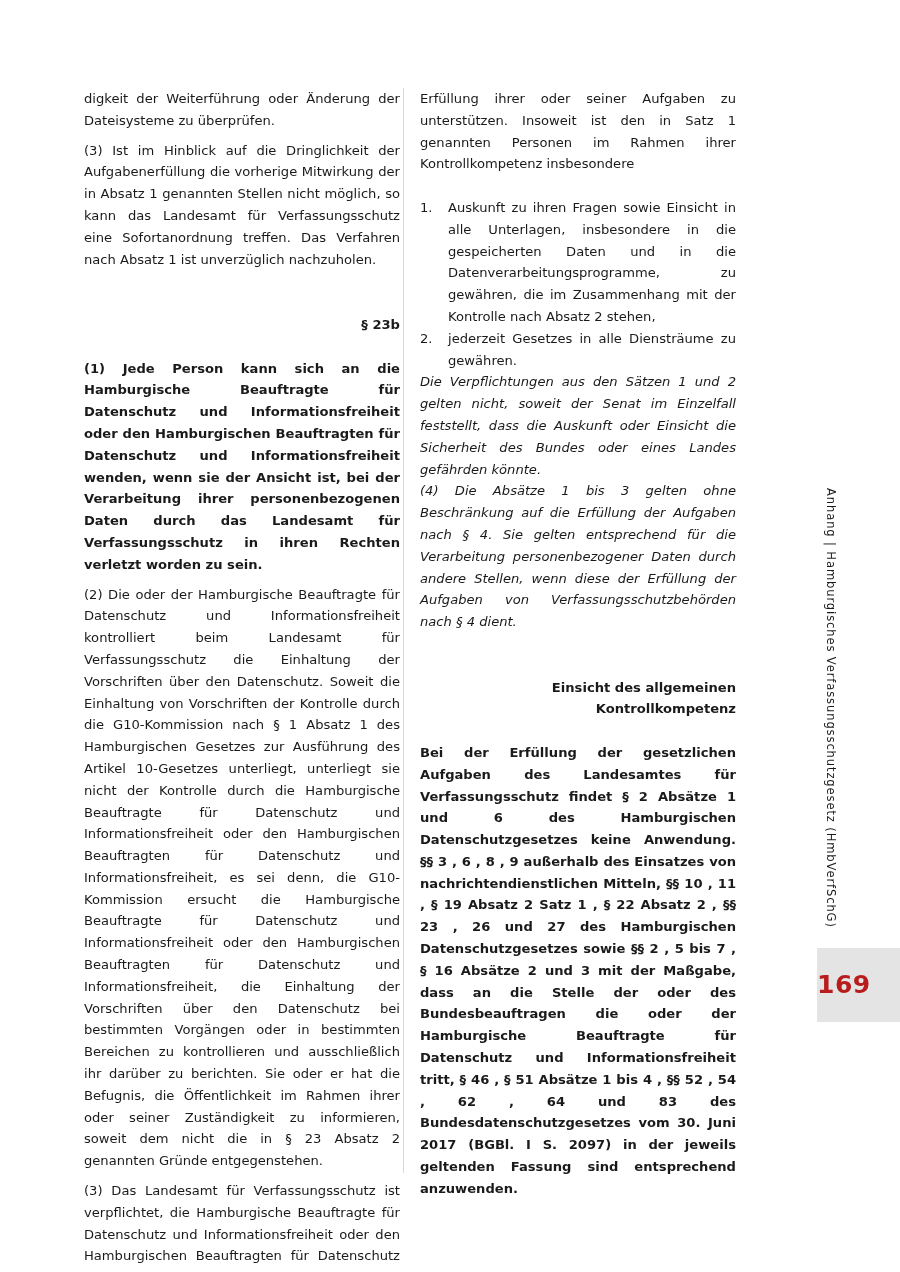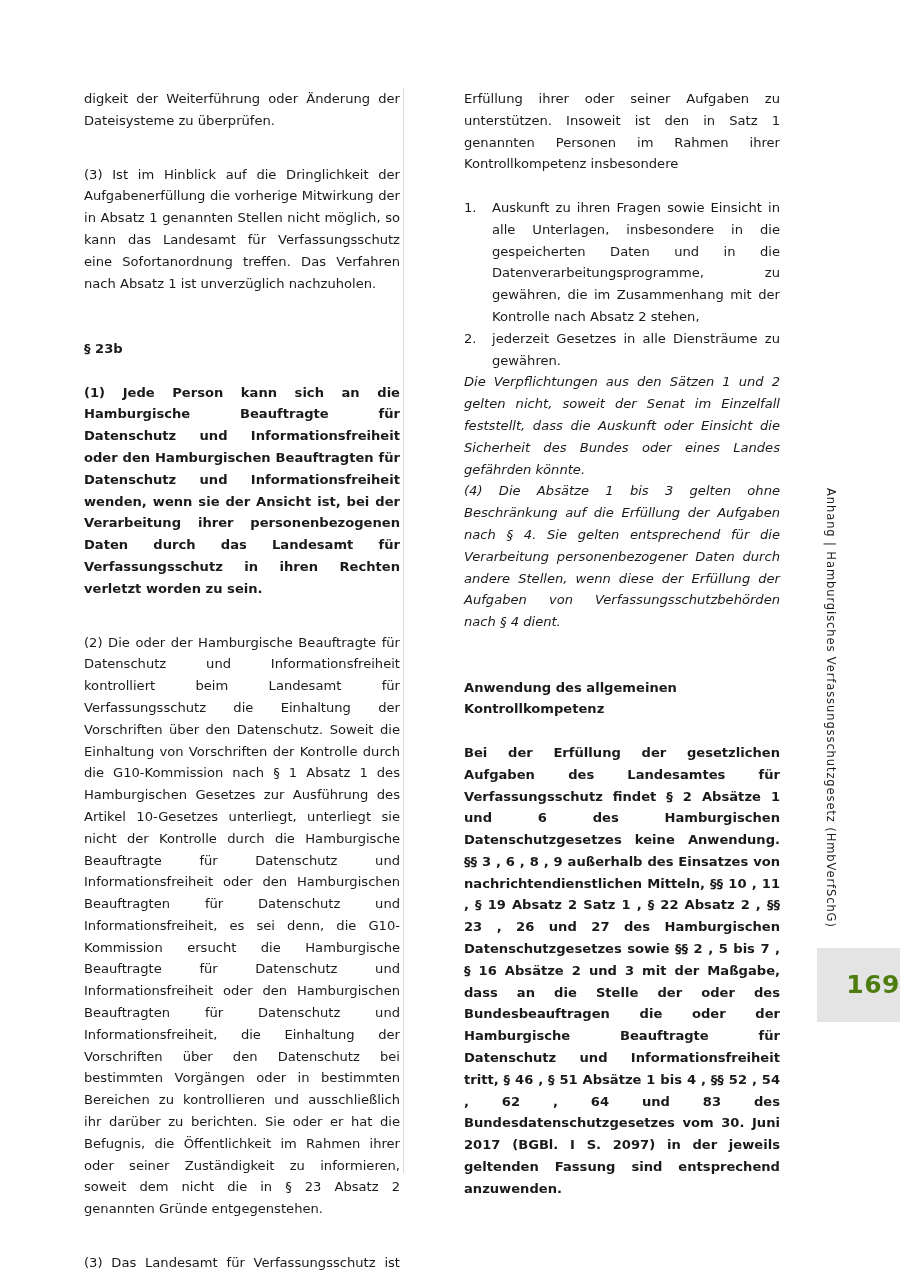--- a/index.html
+++ b/index.html
@@ -34,34 +34,34 @@
     position: absolute;
     top: 88px;
     width: 316px;
     font-size: 13.1px;
     line-height: 21.8px;
     text-align: justify;
     text-justify: inter-word;
     hyphens: manual;
   }
   .col-left  { left: 84px; }
-  .col-right { left: 420px; margin-left: 44px; }
+  .col-right { left: 420px; }
 
   .para {
     margin: 0 0 0 0;
     text-align: justify;
   }
-  .para + .para { margin-top: 32px; }
+  .para + .para { margin-top: 8px; }
 
   
   .para.nogap { margin-top: 0; font-style: italic; }
 
   
   .sec-heading {
-    text-align: left;
+    text-align: right;
     font-weight: bold;
     font-size: 13.1px;
     line-height: 21.8px;
     margin: 0;
   }
   .sec-heading.first-line { margin-top: 43.6px; }
   .sec-heading .sec-num { display: block; }
   .sec-heading .sec-title { display: block; }
   .sec-heading + .para { margin-top: 21.8px; font-weight: bold; }
 
@@ -103,24 +103,24 @@
     top: 948px;
     width: 83px;
     height: 74px;
     background: #e4e4e4;
   }
   .page-number-box .pn {
     position: absolute;
     left: 0;
     right: 0;
     top: 22px;
-    text-align: right;
+    text-align: left;
     font-size: 25px;
     font-weight: bold;
-    color: #4d7c0f;
+    color: #b91c1c;
     letter-spacing: 0.5px;
   }
 </style>
 </head>
 <body>
 
 <div class="page">
 
   <div class="column-rule"></div>
 
@@ -155,21 +155,21 @@
         <span class="marker">2.</span>
         <span>jederzeit Gesetzes in alle Diensträume zu gewähren.</span>
       </li>
     </ol>
 
     <p class="para nogap">Die Verpflichtungen aus den Sätzen 1 und 2 gelten nicht, soweit der Senat im Einzelfall feststellt, dass die Auskunft oder Einsicht die Sicherheit des Bundes oder eines Landes gefährden könnte.</p>
 
     <p class="para nogap">(4) Die Absätze 1 bis 3 gelten ohne Beschränkung auf die Erfüllung der Aufgaben nach § 4. Sie gelten entsprechend für die Verarbeitung personenbezogener Daten durch andere Stellen, wenn diese der Erfüllung der Aufgaben von Verfassungsschutzbehörden nach § 4 dient.</p>
 
     <div class="sec-heading first-line">
-      <span class="sec-title">Anwendung des allgemeinen</span>
+      <span class="sec-title">Einsicht des allgemeinen</span>
       <span class="sec-title">Kontrollkompetenz</span>
     </div>
 
     <p class="para">Bei der Erfüllung der gesetzlichen Aufgaben des Landesamtes für Verfassungsschutz findet § 2 Absätze 1 und 6 des Hamburgischen Datenschutzgesetzes keine Anwendung. §§ 3 , 6 , 8 , 9 außerhalb des Einsatzes von nachrichtendienstlichen Mitteln, §§ 10 , 11 , § 19 Absatz 2 Satz 1 , § 22 Absatz 2 , §§ 23 , 26 und 27 des Hamburgischen Datenschutzgesetzes sowie §§ 2 , 5 bis 7 , § 16 Absätze 2 und 3 mit der Maßgabe, dass an die Stelle der oder des Bundesbeauftragen die oder der Hamburgische Beauftragte für Datenschutz und Informationsfreiheit tritt, § 46 , § 51 Absätze 1 bis 4 , §§ 52 , 54 , 62 , 64 und 83 des Bundesdatenschutzgesetzes vom 30. Juni 2017 (BGBl. I S. 2097) in der jeweils geltenden Fassung sind entsprechend anzuwenden.</p>
 
   </div>
 
   <div class="sidebar-runhead">Anhang | Hamburgisches Verfassungsschutzgesetz (HmbVerfSchG)</div>
 
   <div class="page-number-box">

